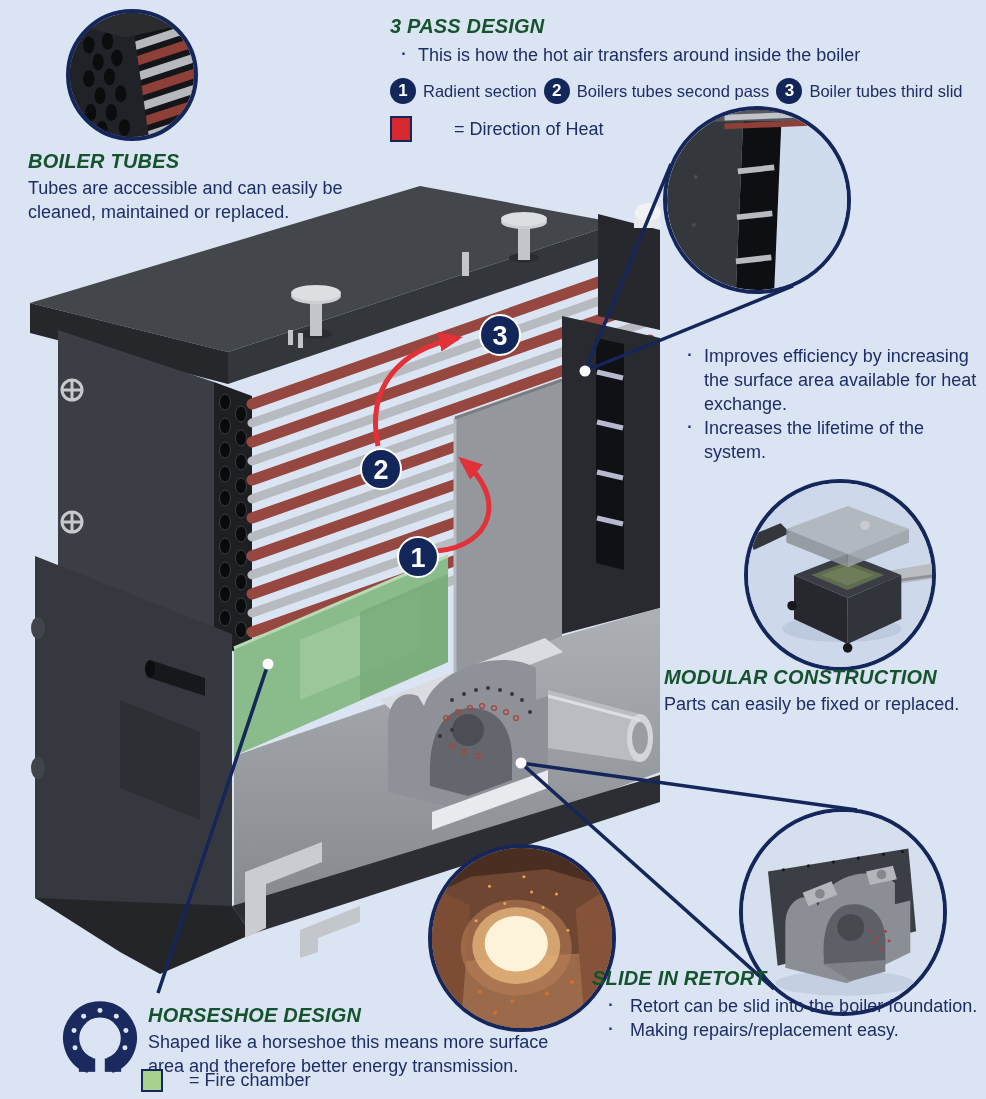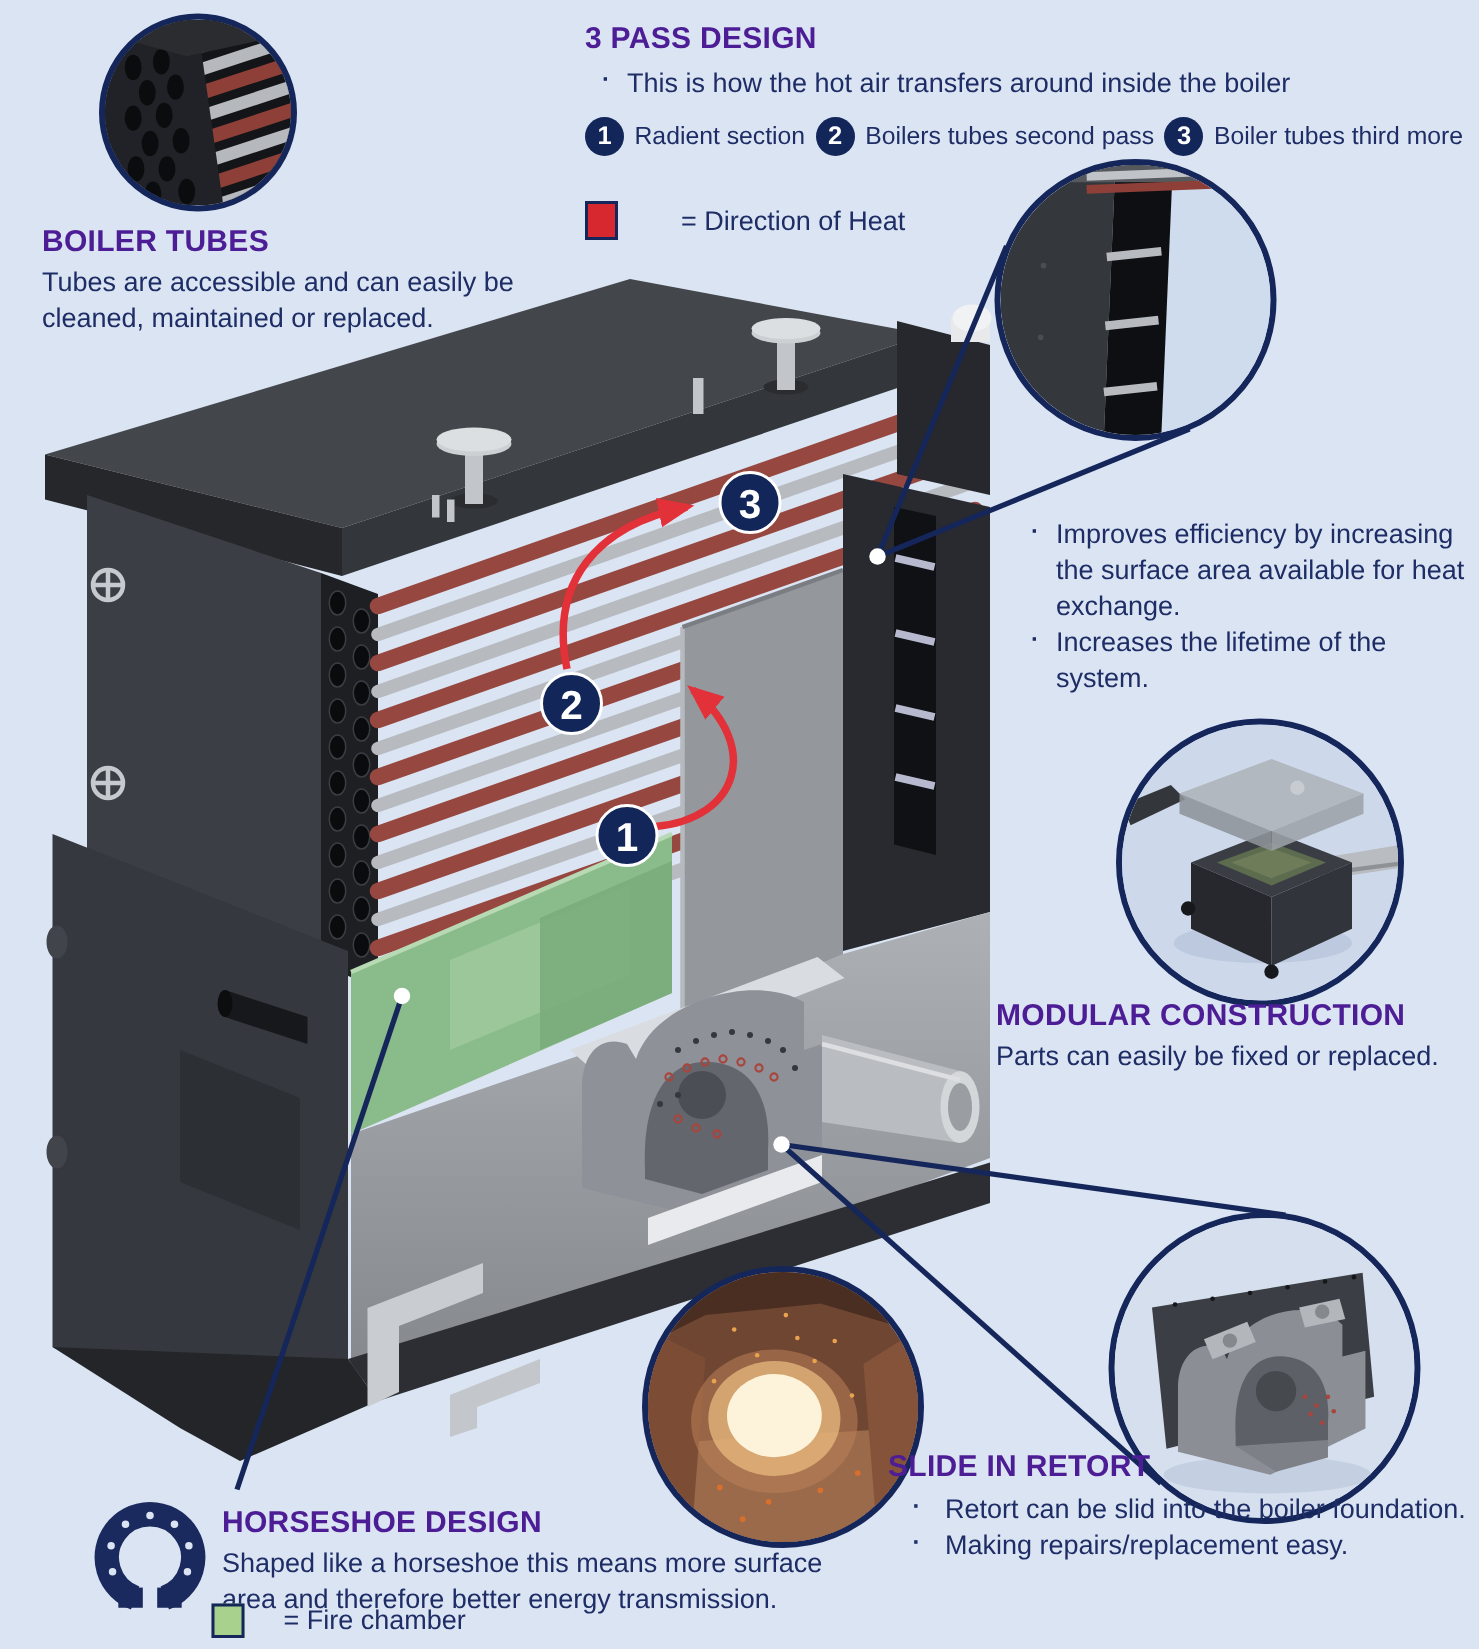--- a/index.html
+++ b/index.html
@@ -1,19 +1,19 @@
 <!DOCTYPE html>
 <html><head>
 <meta charset="utf-8">
 <style>
   html,body{margin:0;padding:0;}
   body{width:986px;height:1099px;background:#dbe4f2;position:relative;overflow:hidden;
        font-family:"Liberation Sans",sans-serif;}
   .abs{position:absolute;}
-  .h{font-weight:bold;font-size:20px;line-height:1.15;color:#4c1d95;letter-spacing:.2px;}
+  .h{font-weight:bold;font-size:20px;line-height:1.15;color:#14532d;letter-spacing:.2px;font-style:italic;}
   .t{font-size:18px;line-height:1.34;color:#1e2d66;font-weight:500;}
   .brow{display:flex;align-items:flex-start;}
   .bdot{width:28px;flex:0 0 28px;color:#1e2d66;font-weight:bold;font-size:16px;line-height:1.34;}
   .btxt{flex:1;}
   .circle{position:absolute;border-radius:50%;border:4px solid #15265b;overflow:hidden;
           box-sizing:border-box;background:#cfdcee;}
   .circle svg{display:block;width:100%;height:100%;}
   .passrow{display:flex;align-items:center;gap:7px;white-space:nowrap;}
   .pass{display:flex;align-items:center;gap:7px;}
   .passbadge{width:26px;height:26px;border-radius:50%;background:#12265a;color:#fff;
@@ -364,24 +364,24 @@
     <span class="pass">
       <span class="passbadge">1</span>
       <span class="passlabel">Radient section</span>
     </span>
     <span class="pass">
       <span class="passbadge">2</span>
       <span class="passlabel">Boilers tubes second pass</span>
     </span>
     <span class="pass">
       <span class="passbadge">3</span>
-      <span class="passlabel">Boiler tubes third more</span>
+      <span class="passlabel">Boiler tubes third slid</span>
     </span>
   </div>
-  <div class="legendrow" style="margin-top:30px;gap:42px;">
+  <div class="legendrow" style="margin-top:12px;gap:42px;">
     <span class="sq red"></span>
     <span class="t">= Direction of Heat</span>
   </div>
 </div>
 
 <div class="abs" style="left:28px;top:150px;width:335px;">
   <div class="h">BOILER TUBES</div>
   <div class="t" style="margin-top:3px;">Tubes are accessible and can easily be cleaned, maintained or replaced.</div>
 </div>
 

